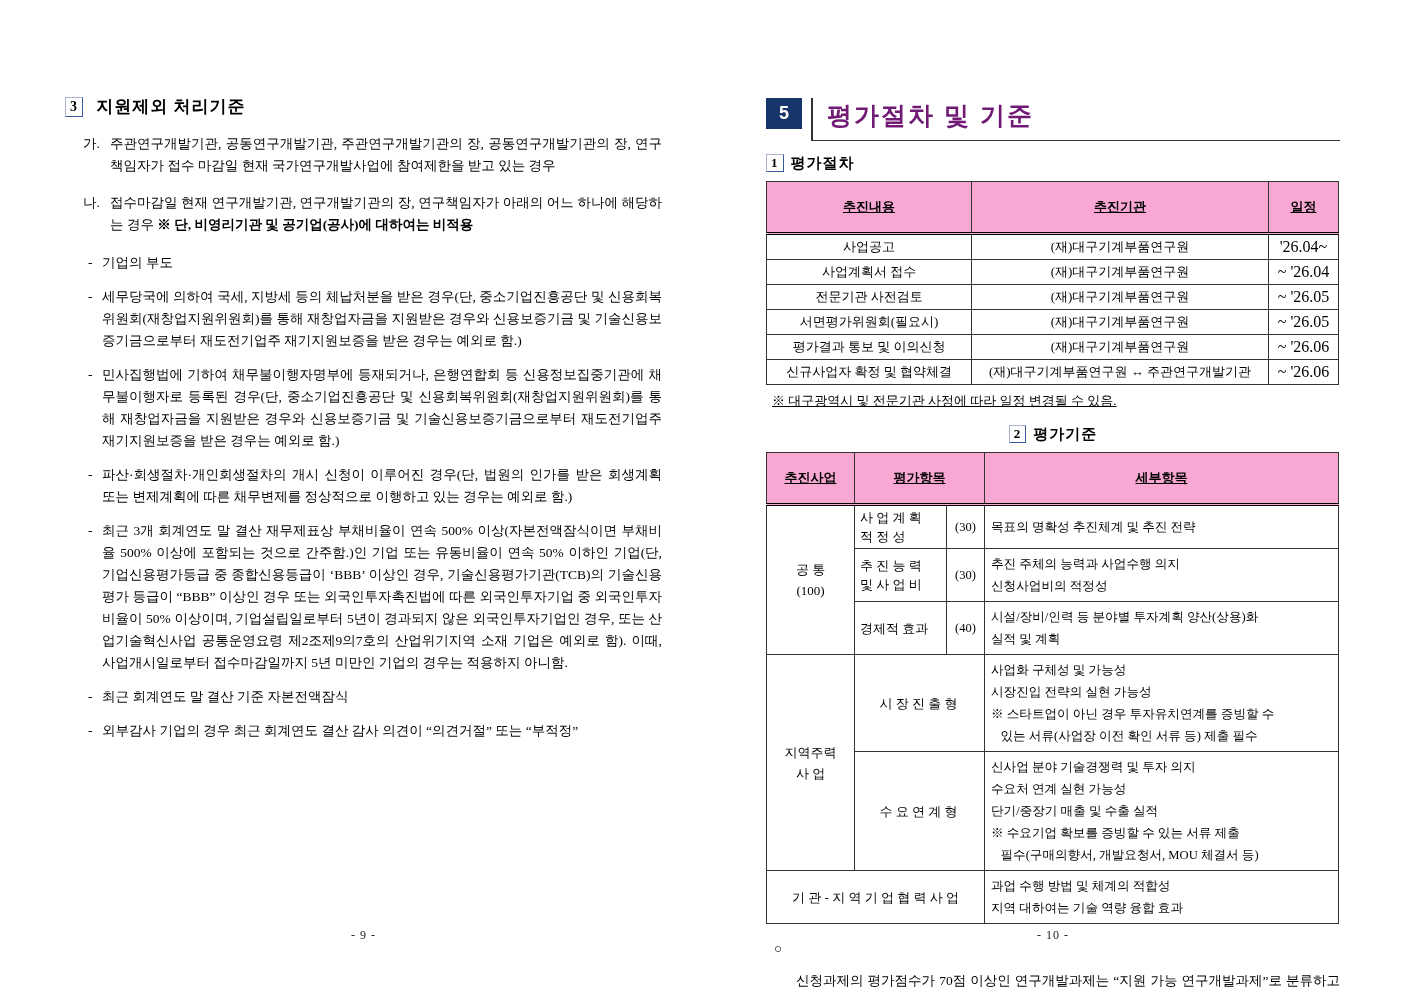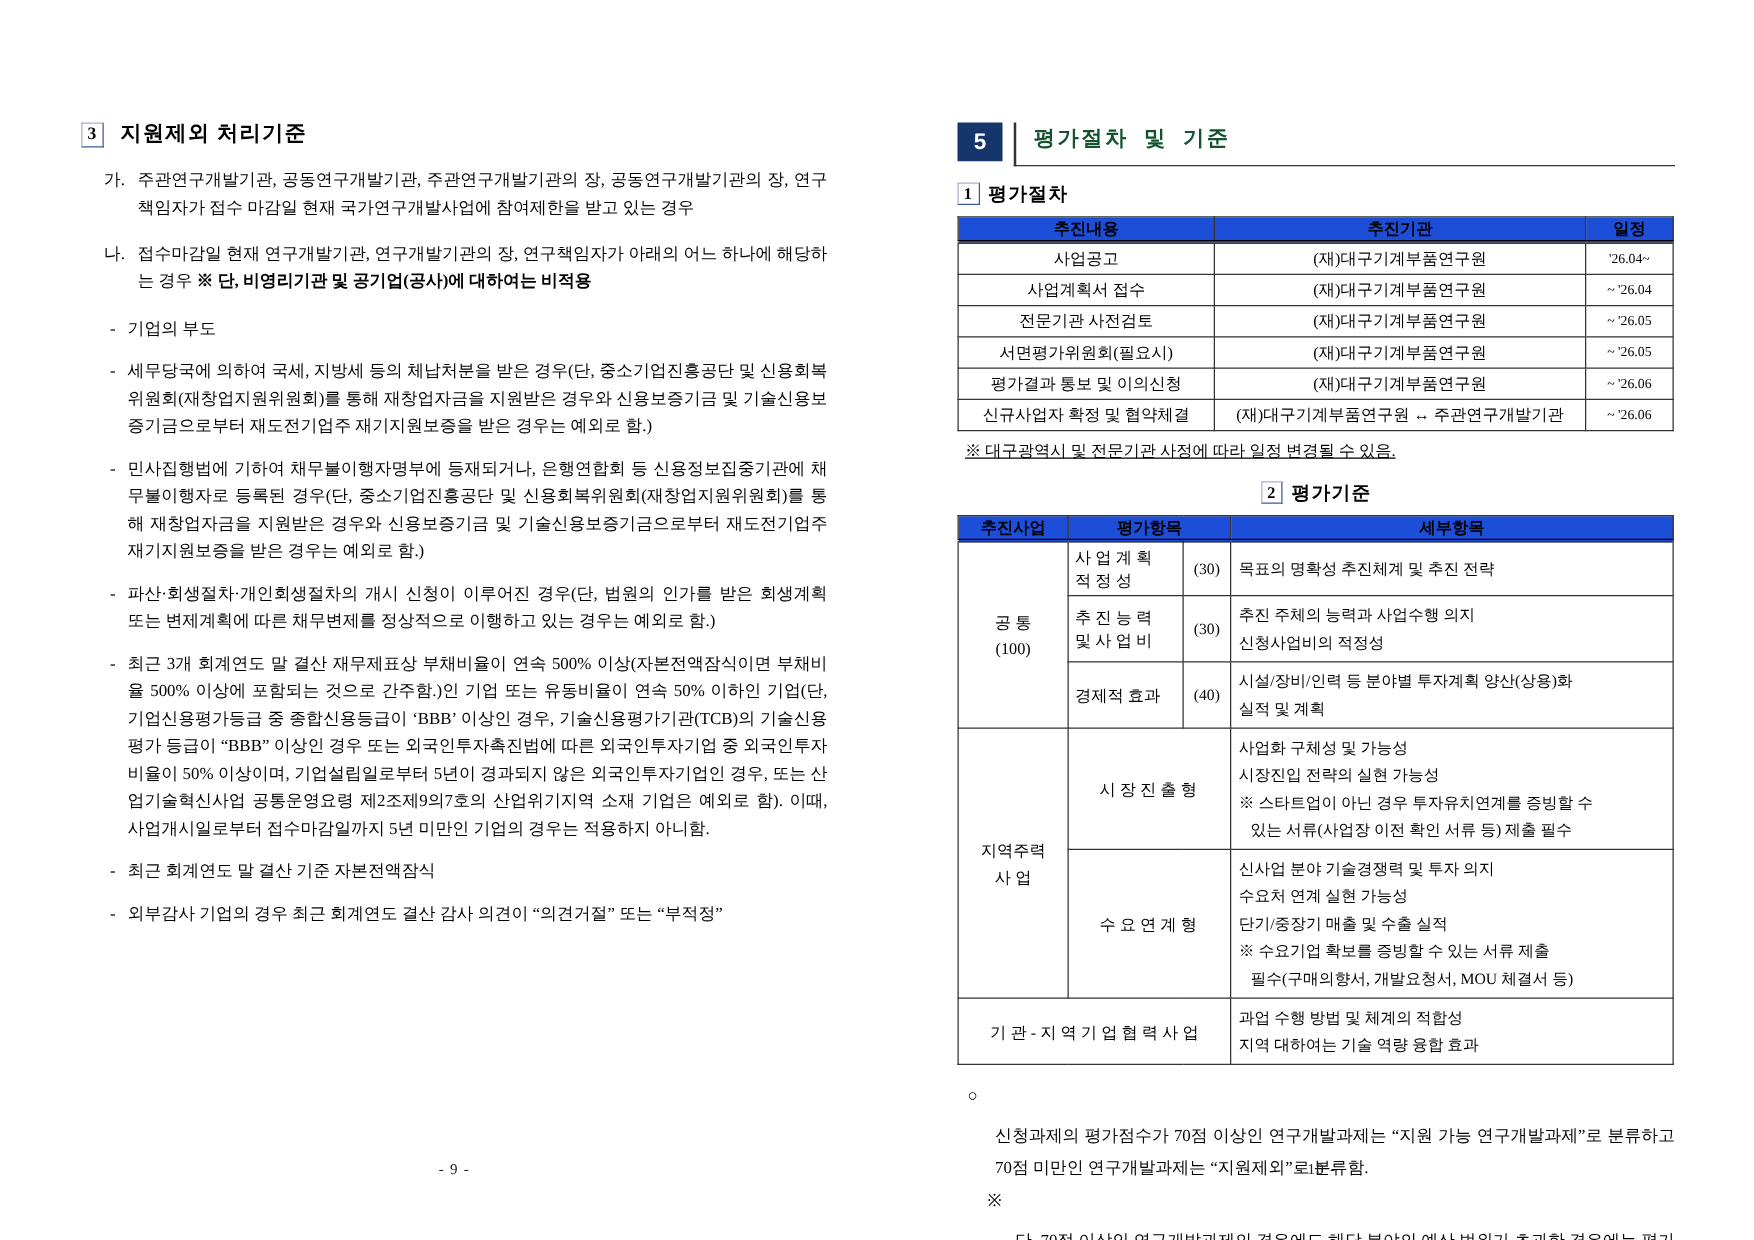--- a/index.html
+++ b/index.html
@@ -43,39 +43,39 @@
     width:36px;height:31px;background:#16356b;color:#fff;
     font-weight:bold;font-size:18px;line-height:31px;text-align:center;
     font-family:"Liberation Sans","DejaVu Sans",sans-serif;
     margin-bottom:4px;
   }
   .sec-right{
     flex:1;margin-left:9px;border-left:2px solid #333;border-bottom:1.5px solid #333;
     padding:1px 0 8px 14px;
   }
   .sec-title{
-    color:#14532d;font-weight:bold;font-size:17px;letter-spacing:2px;
-    font-family:Liberation Mono, monospace;
+    color:#701a75;font-weight:bold;font-size:25px;letter-spacing:2px;
+    font-family:Liberation Sans, sans-serif;
   }
 
   .sub-title{font-size:15px;font-weight:bold;letter-spacing:1px;margin-top:13px;}
   .sub-title .num-box{margin-right:7px;}
   #sub2{margin-top:15px;text-align:center;}
 
   
   table{border-collapse:collapse;width:572px;margin-top:8px;table-layout:fixed;}
   th,td{border:1px solid #333;font-size:13px;padding:2px 4px;}
   th{
-    background:#1d4ed8;font-weight:bold;text-align:center;
-    border-bottom:3px double #000;padding:0 2px;
+    background:#f9a8d4;font-weight:bold;text-align:center;
+    border-bottom:3px double #000;padding:16px 2px;text-decoration:underline;
   }
   table{border-top:1.5px solid #333;border-bottom:1.5px solid #333;}
 
   #schedule-table td{text-align:center;height:20px;}
-  #schedule-table .sc3{font-size:11px;}
+  #schedule-table .sc3{font-size:16px;}
   .tbl-note{font-size:13px;margin:7px 0 0 6px;text-decoration:underline;}
 
   #criteria-table td{vertical-align:middle;}
   #criteria-table .grp{text-align:center;white-space:pre-line;line-height:21px;}
   #criteria-table .crit-name{white-space:pre-line;line-height:19px;padding-left:5px;}
   #criteria-table .crit-name.center{text-align:center;padding-left:2px;}
   #criteria-table .score{border-left:1px dotted #666;text-align:center;font-size:12.5px;padding:2px 1px;}
   #criteria-table .details{white-space:pre-wrap;line-height:22px;font-size:12.6px;padding:4px 6px;text-align:left;}
 
   .note-item{display:flex;margin:12px 0 0 8px;font-size:13.5px;line-height:25px;}

